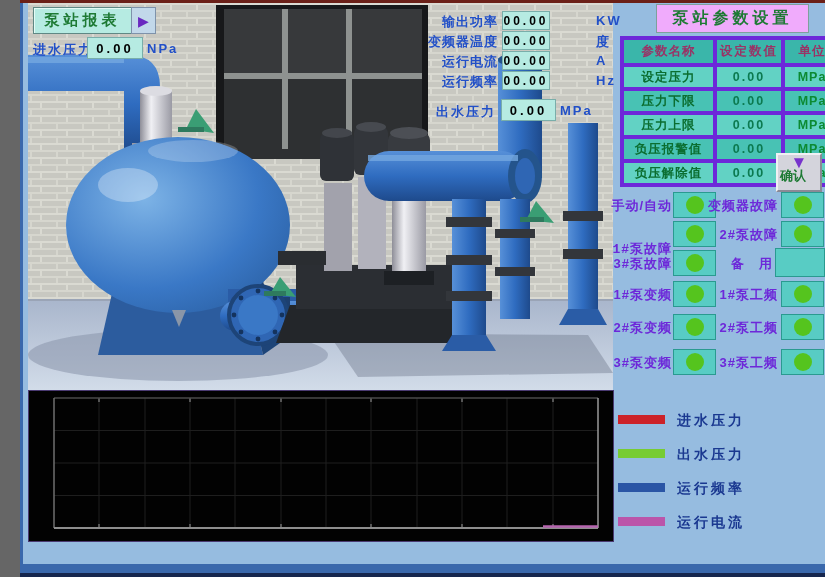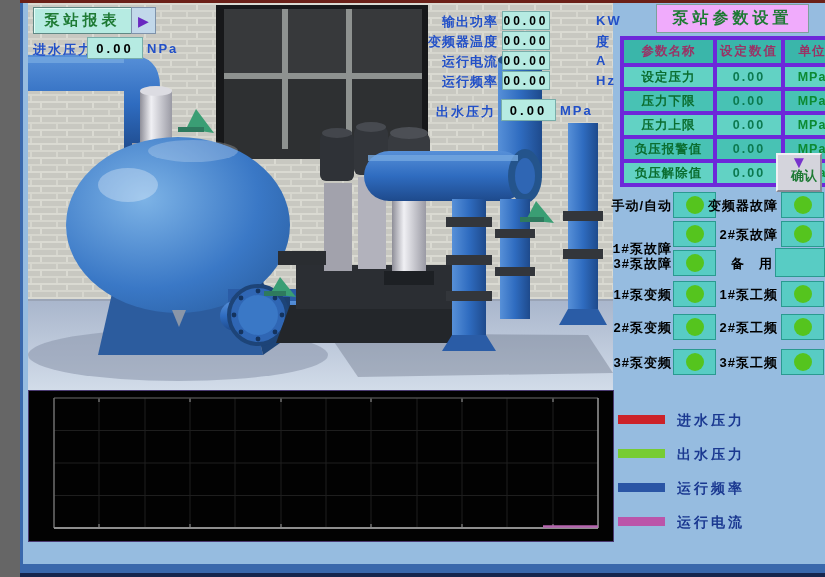--- a/index.html
+++ b/index.html
@@ -45,22 +45,22 @@
   .tbl tr.r-a td{background:#62d2c4;}
   .tbl tr.r-b td{background:#48c2b4;}
   .tbl .c-name{width:89px;color:#0b6e30;}
   .tbl .c-val{width:64px;color:#0c7a50;letter-spacing:2px;}
   .tbl .c-unit{width:54px;color:#0c8a32;}
   .confirm-btn{left:756px;top:153px;width:42px;height:35px;background:#d4d4dc;
       border-top:2px solid #f0f0f4;border-left:2px solid #f0f0f4;
       border-right:2px solid #8a8a96;border-bottom:2px solid #8a8a96;cursor:pointer;}
   .confirm-tri{color:#7733cc;font-size:17px;line-height:14px;text-align:center;margin-top:1px;}
   .confirm-txt{color:#1e7a34;font-weight:bold;font-size:13px;text-align:right;line-height:14px;
-      padding-right:3px;margin-top:-1px;}
-  .st-label{color:#000000;font-weight:bold;font-size:13px;white-space:nowrap;text-align:left;letter-spacing:1px;}
+      padding-right:14px;margin-top:-1px;}
+  .st-label{color:#6d28d9;font-weight:bold;font-size:13px;white-space:nowrap;text-align:left;letter-spacing:1px;}
   .st-box{width:41px;height:24px;background:#58ccc4;border:1px solid #2a9a90;
       display:flex;align-items:center;justify-content:center;}
   .st-dot{width:18px;height:18px;border-radius:50%;background:#55c41e;}
   .lg-bar{left:598px;width:47px;height:9px;}
   .lg-label{left:657px;color:#1a3890;font-weight:bold;font-size:14px;letter-spacing:3px;white-space:nowrap;}
   
   .chart{left:8px;top:390px;width:584px;height:150px;background:#020202;border:1px solid #4a3a72;}
 </style>
 </head>
 <body>

